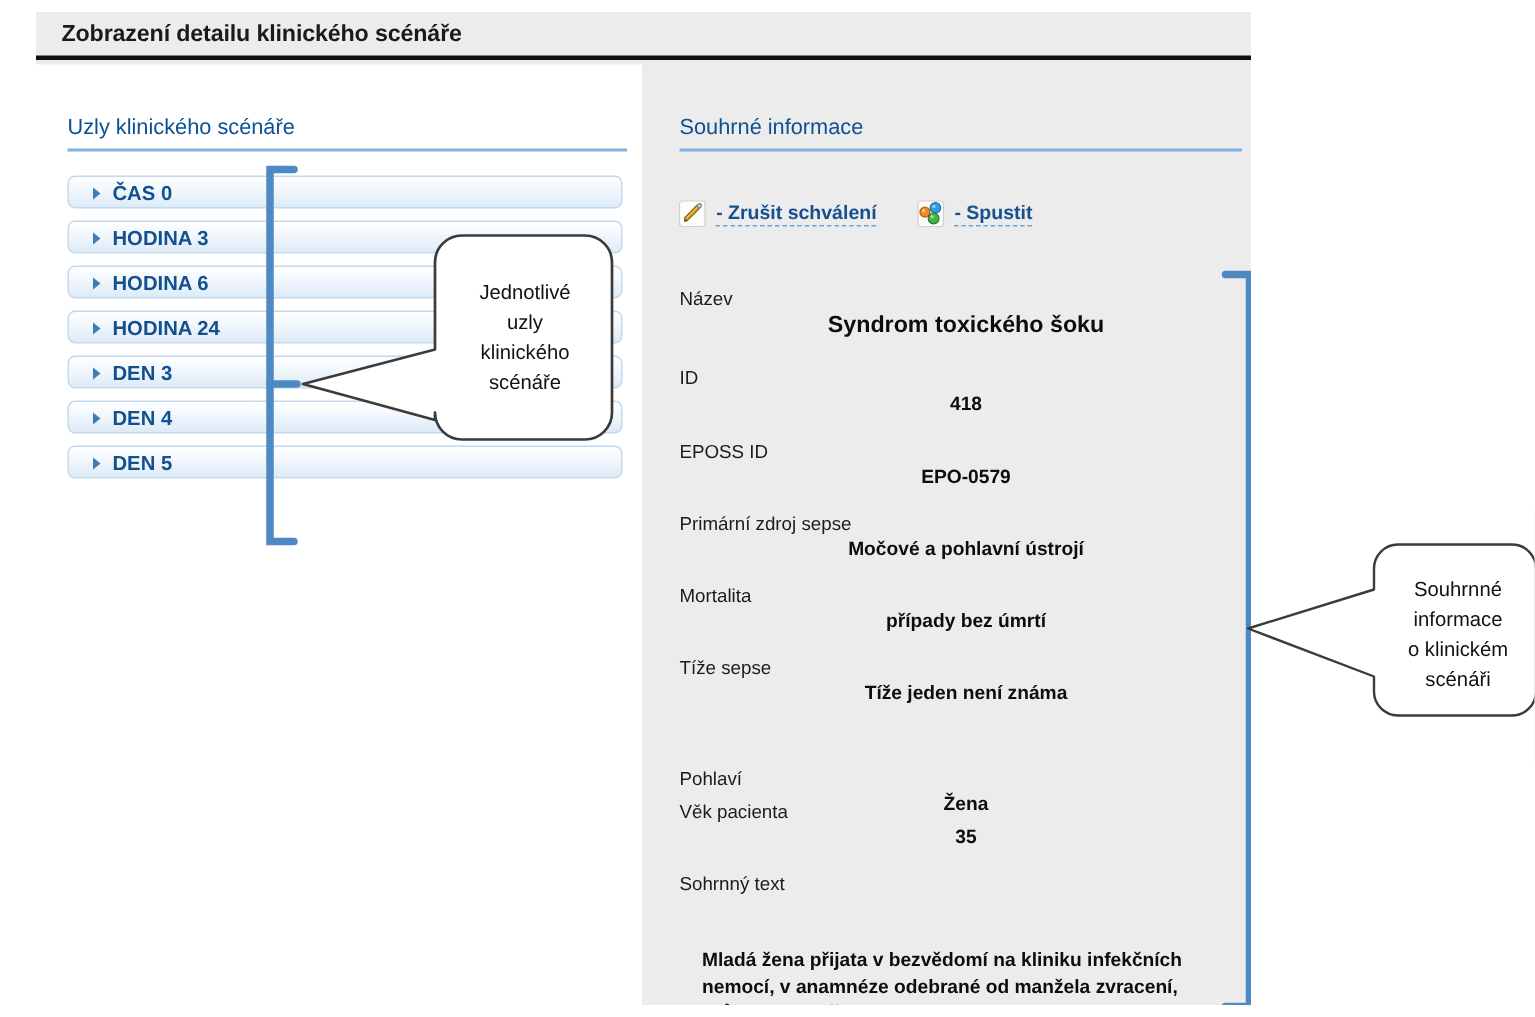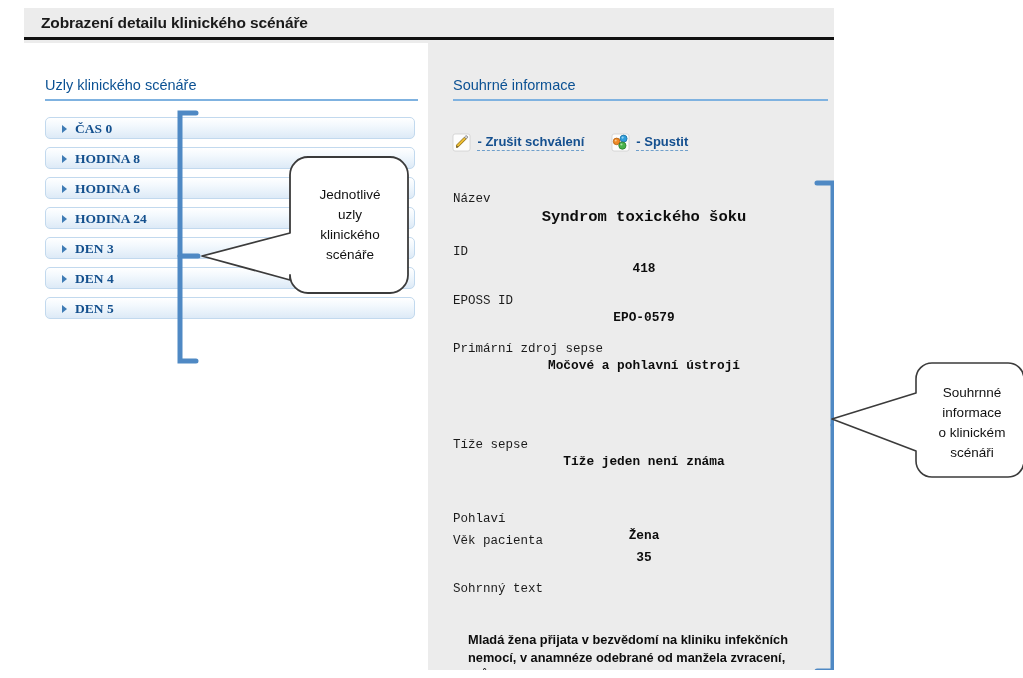--- a/index.html
+++ b/index.html
@@ -114,21 +114,20 @@
     border-bottom: 4px solid transparent;
   }
   .node-item .node-label {
     position: absolute;
     left: 29px;
     top: 3px;
     font-size: 13.5px;
     font-weight: bold;
     color: #14508e;
     white-space: nowrap;
-    font-family: Liberation Serif, serif;
   }
 
   
   .bracket {
     position: absolute;
     pointer-events: none;
   }
   .bracket svg { display: block; }
 
   
@@ -174,21 +173,20 @@
     font-weight: bold;
     color: #15508f;
     border-bottom: 1px dashed #6f9fcb;
     padding-bottom: 1px;
   }
 
   .field {
     position: absolute;
     left: 25px;
     width: 370px;
-    font-family: Liberation Mono, monospace;
   }
   .field-label {
     font-size: 12.5px;
     color: #1b1b1b;
     line-height: 16px;
     white-space: nowrap;
   }
   .field-value {
     font-size: 12.8px;
     font-weight: bold;
@@ -230,21 +228,21 @@
       <div class="section-rule" style="left:21px; top:56px; width:373px;"></div>
 
       <div class="node-list">
 
         <div class="node-item">
           <span class="bullet"></span>
           <span class="node-label">ČAS 0</span>
         </div>
         <div class="node-item">
           <span class="bullet"></span>
-          <span class="node-label">HODINA 8</span>
+          <span class="node-label">HODINA 3</span>
         </div>
         <div class="node-item">
           <span class="bullet"></span>
           <span class="node-label">HODINA 6</span>
         </div>
         <div class="node-item">
           <span class="bullet"></span>
           <span class="node-label">HODINA 24</span>
         </div>
         <div class="node-item">
@@ -344,20 +342,24 @@
       <div class="field" style="top:250px;">
         <div class="field-label">EPOSS ID</div>
         <div class="field-value">EPO-0579</div>
       </div>
 
       <div class="field" style="top:298px;">
         <div class="field-label">Primární zdroj sepse</div>
         <div class="field-value">Močové a pohlavní ústrojí</div>
       </div>
 
+      <div class="field" style="top:346px;">
+        <div class="field-label">Mortalita</div>
+        <div class="field-value">případy bez úmrtí</div>
+      </div>
 
       <div class="field" style="top:394px;">
         <div class="field-label">Tíže sepse</div>
         <div class="field-value">Tíže jeden není známa</div>
       </div>
 
       <div class="field" style="top:468px;">
         <div class="field-label">Pohlaví</div>
         <div class="field-value">Žena</div>
       </div>

